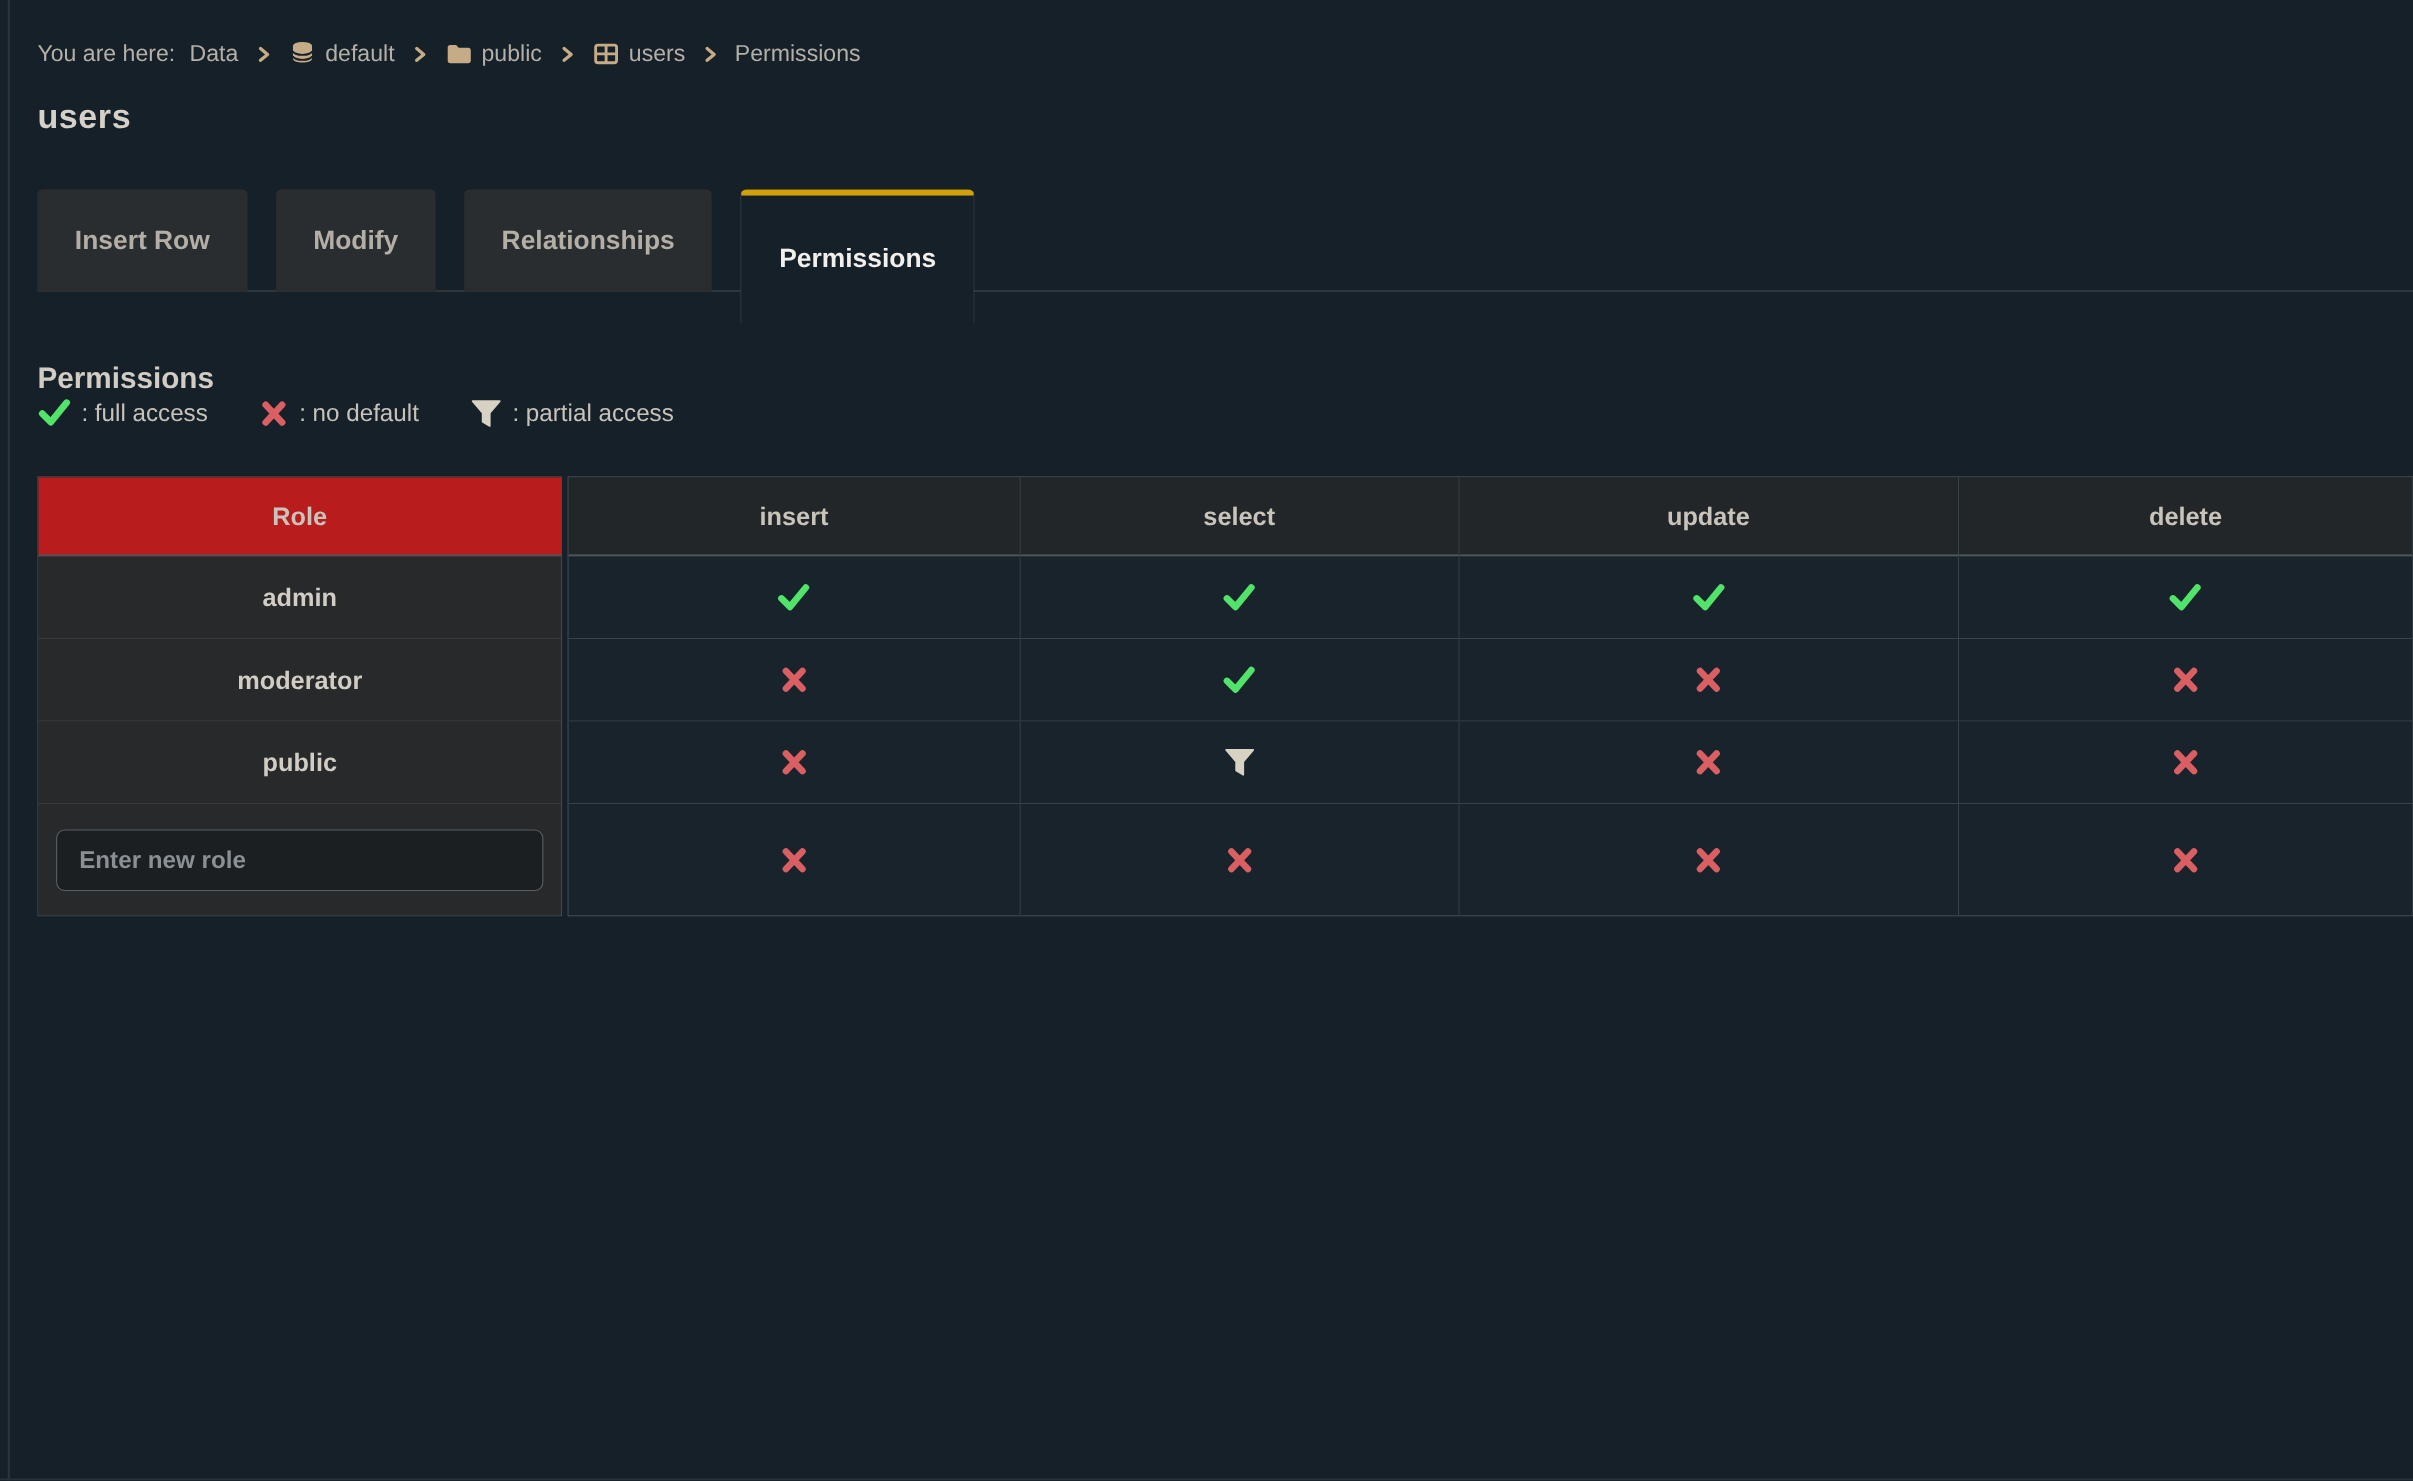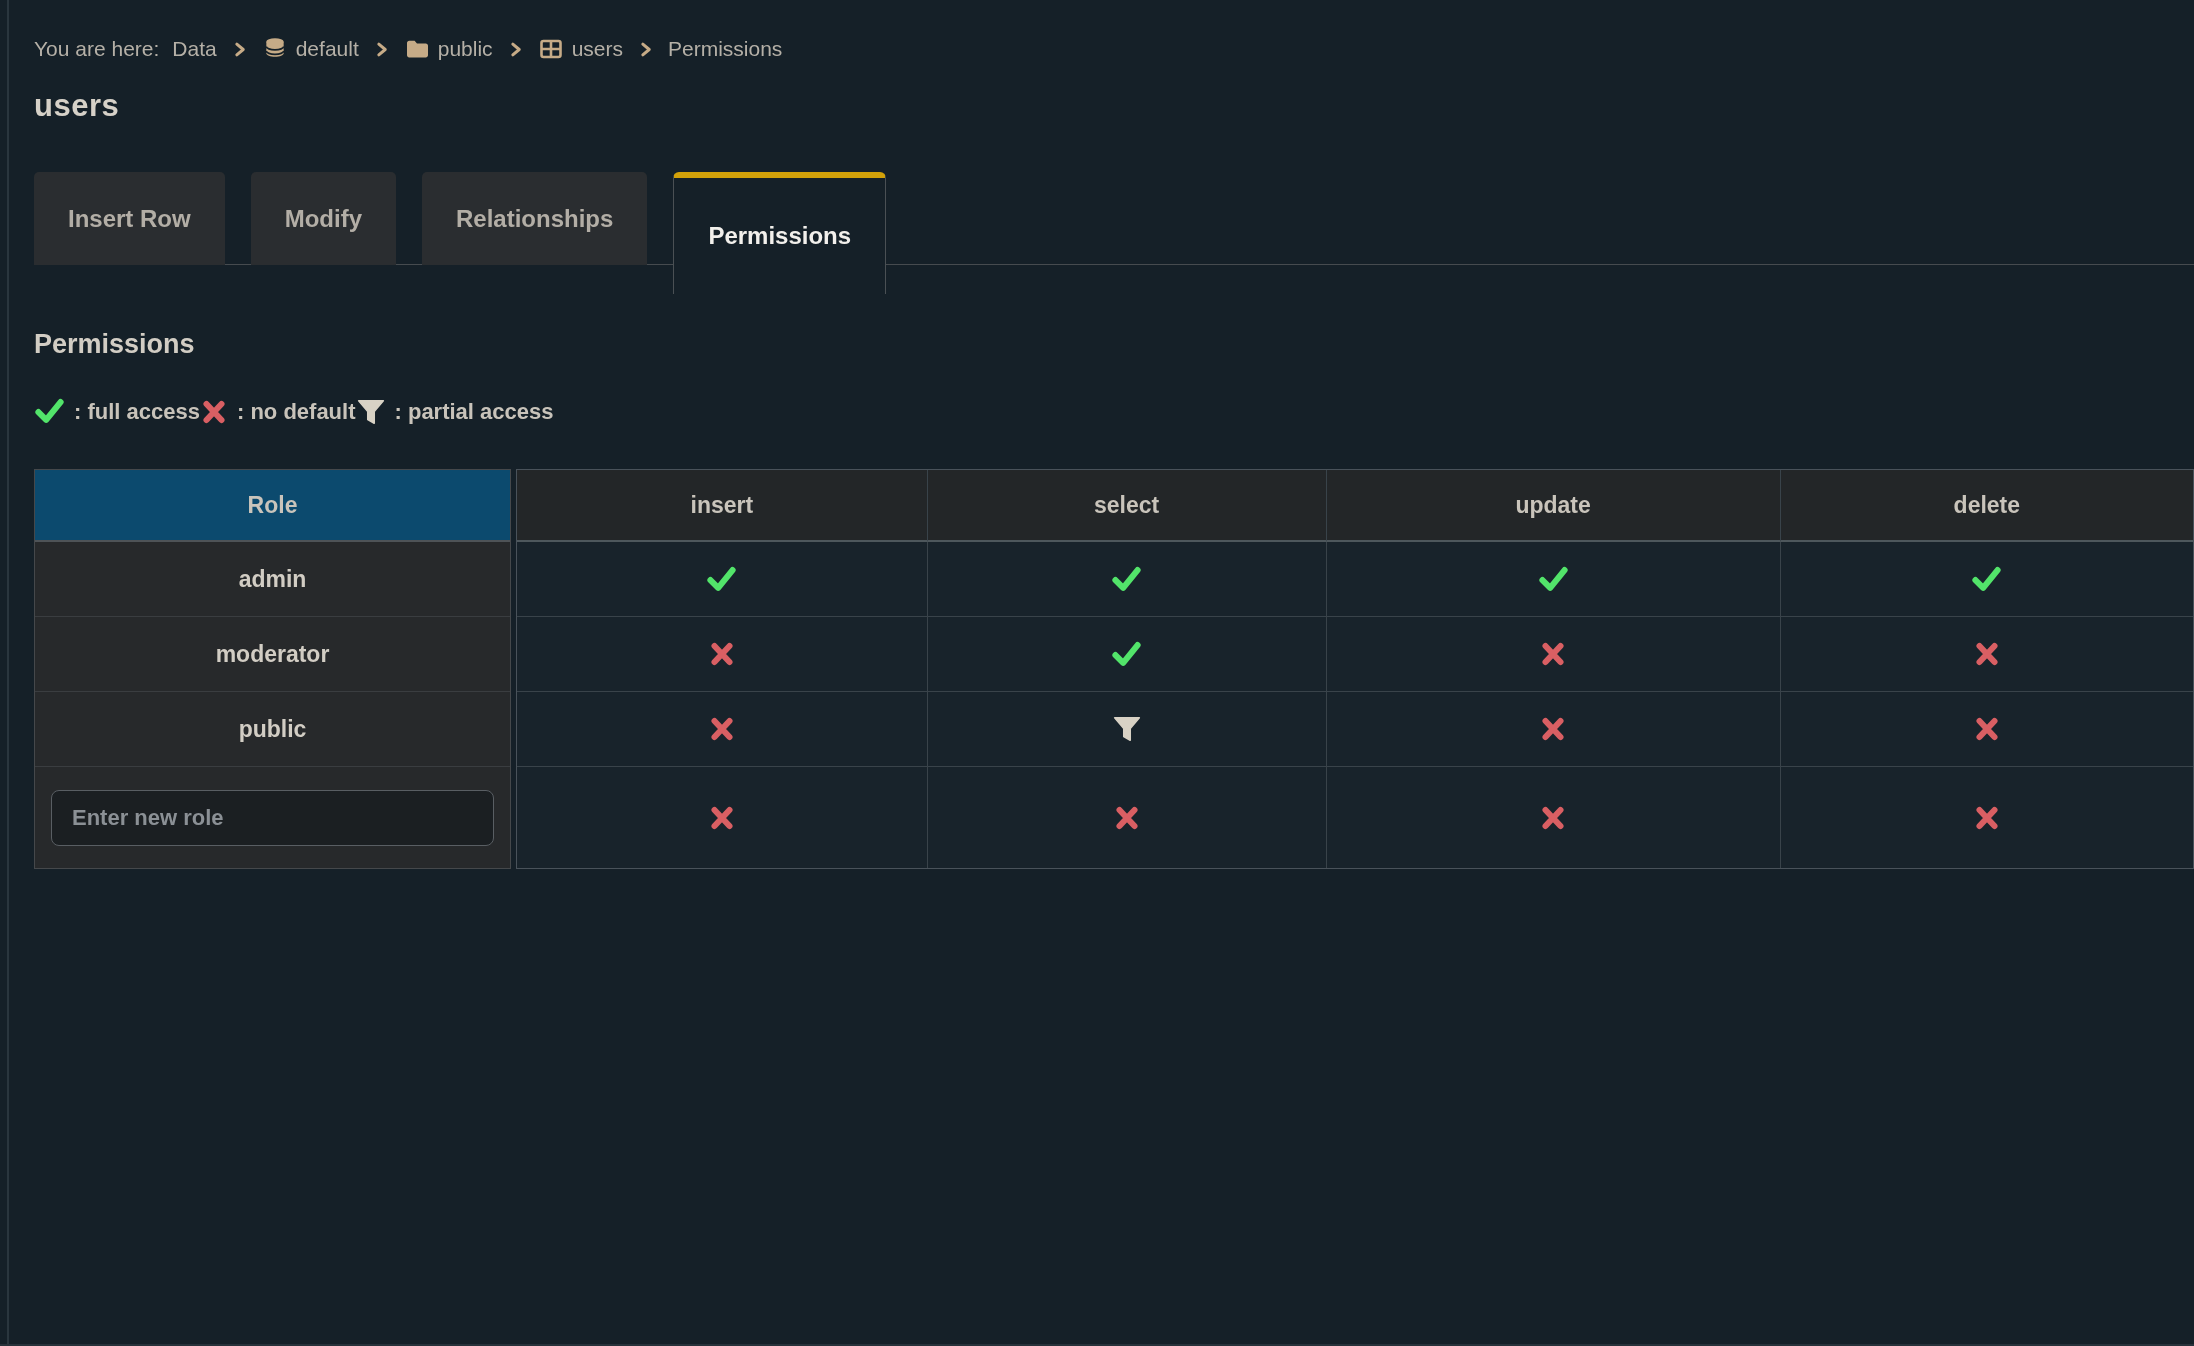--- a/index.html
+++ b/index.html
@@ -66,23 +66,22 @@
     border-radius: 6px 6px 0 0;
     color: #f2f0ec;
   }
 
   
   .section-heading {
     margin-top: 64px;
     font-size: 27px; font-weight: 700; color: #d2cdc4;
   }
   .legend {
-    margin-top: 36px;
-    display: flex; align-items: center; 
-    font-size: 22px; color: #c8c3ba; font-weight: bold;
+    display: flex; align-items: center; gap: 46px;
+    font-size: 22px; color: #c8c3ba;
   }
   .legend-item { display: flex; align-items: center; gap: 9px; }
   .picon { display: inline-flex; align-items: center; justify-content: center; }
 
   
   .perm-area {
     margin-top: 42px;
     display: flex; gap: 5px;
   }
   .role-grid {
@@ -92,21 +91,21 @@
     grid-template-rows: 72px 75px 75px 75px 101px;
     border: 1px solid #45484b;
   }
   .role-grid .cell {
     display: flex; align-items: center; justify-content: center;
     background: #27292b;
     border-bottom: 1px solid #3a3d40;
     font-size: 23px; font-weight: 700; color: #d2cdc4;
   }
   .role-grid .cell.header {
-    background: #0c4a6e;
+    background: #b91c1c;
     border-bottom: 2px solid #4e5357;
     color: #c9c4bb;
   }
   .role-grid .cell.input-row {
     justify-content: flex-start;
     padding: 0 16px;
     border-bottom: none;
   }
   .new-role-input {
     width: 100%; height: 56px;

